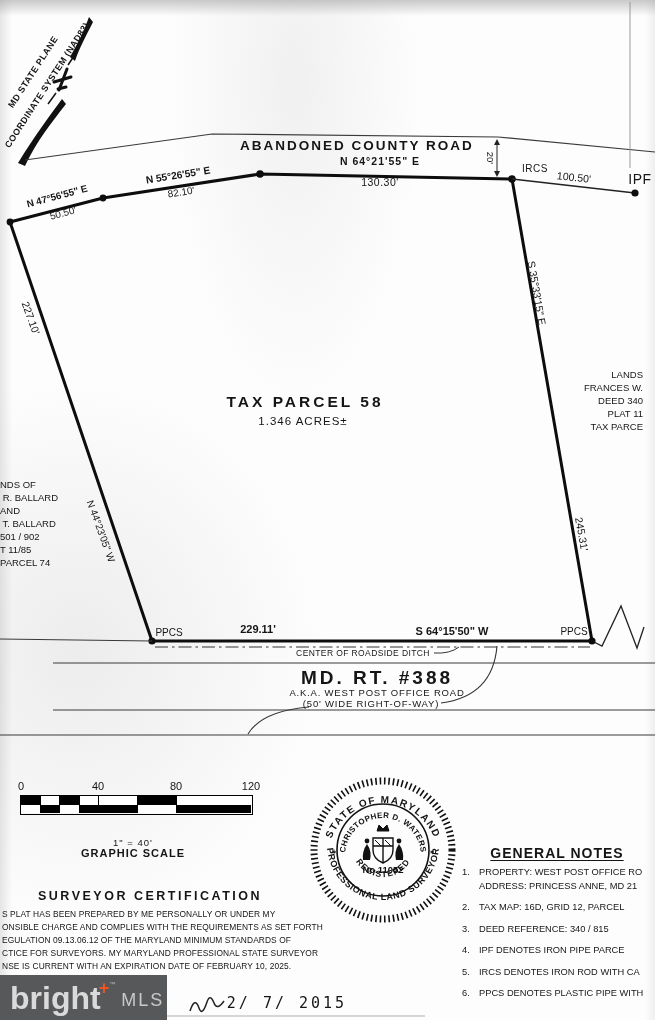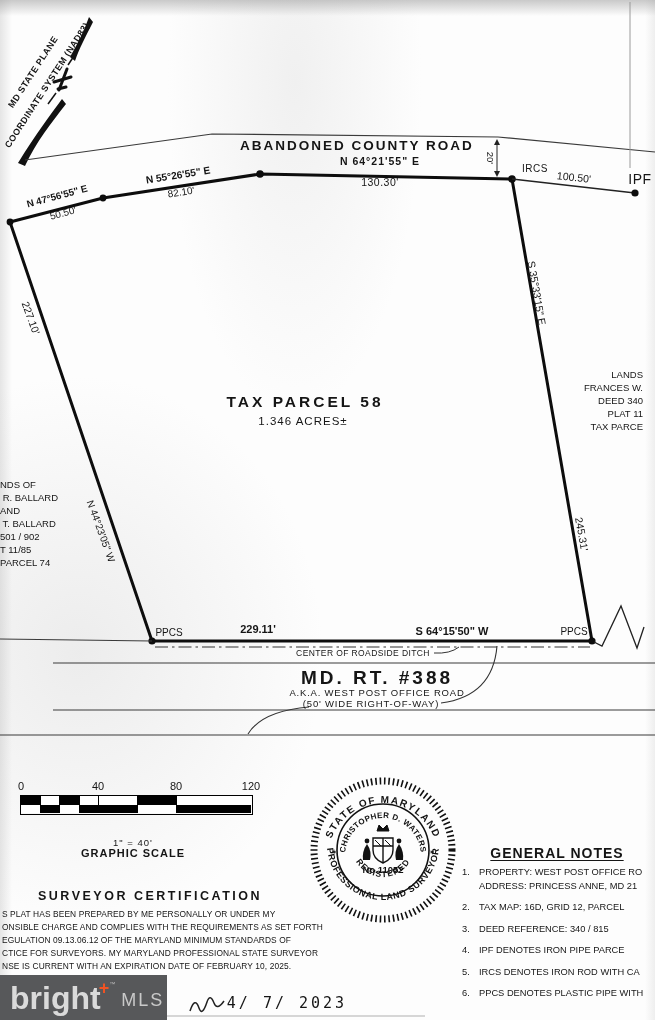--- a/index.html
+++ b/index.html
@@ -263,13 +263,13 @@
   </div>
 </div>
 
 <div class="wm">
   <span class="brand">bright</span>
   <span class="plus">+</span>
   <span class="tm">™</span>
   <span class="mls">MLS</span>
 </div>
 
-<div class="lbl" style="left:287px;top:1003px;font-size:15px;letter-spacing:3px;font-family:'DejaVu Sans Mono',monospace;">4/ 7/ 2023</div>
+<div class="lbl" style="left:287px;top:1003px;font-size:15px;letter-spacing:3px;font-family:'DejaVu Sans Mono',monospace;">2/ 7/ 2015</div>
 
 </body></html>

